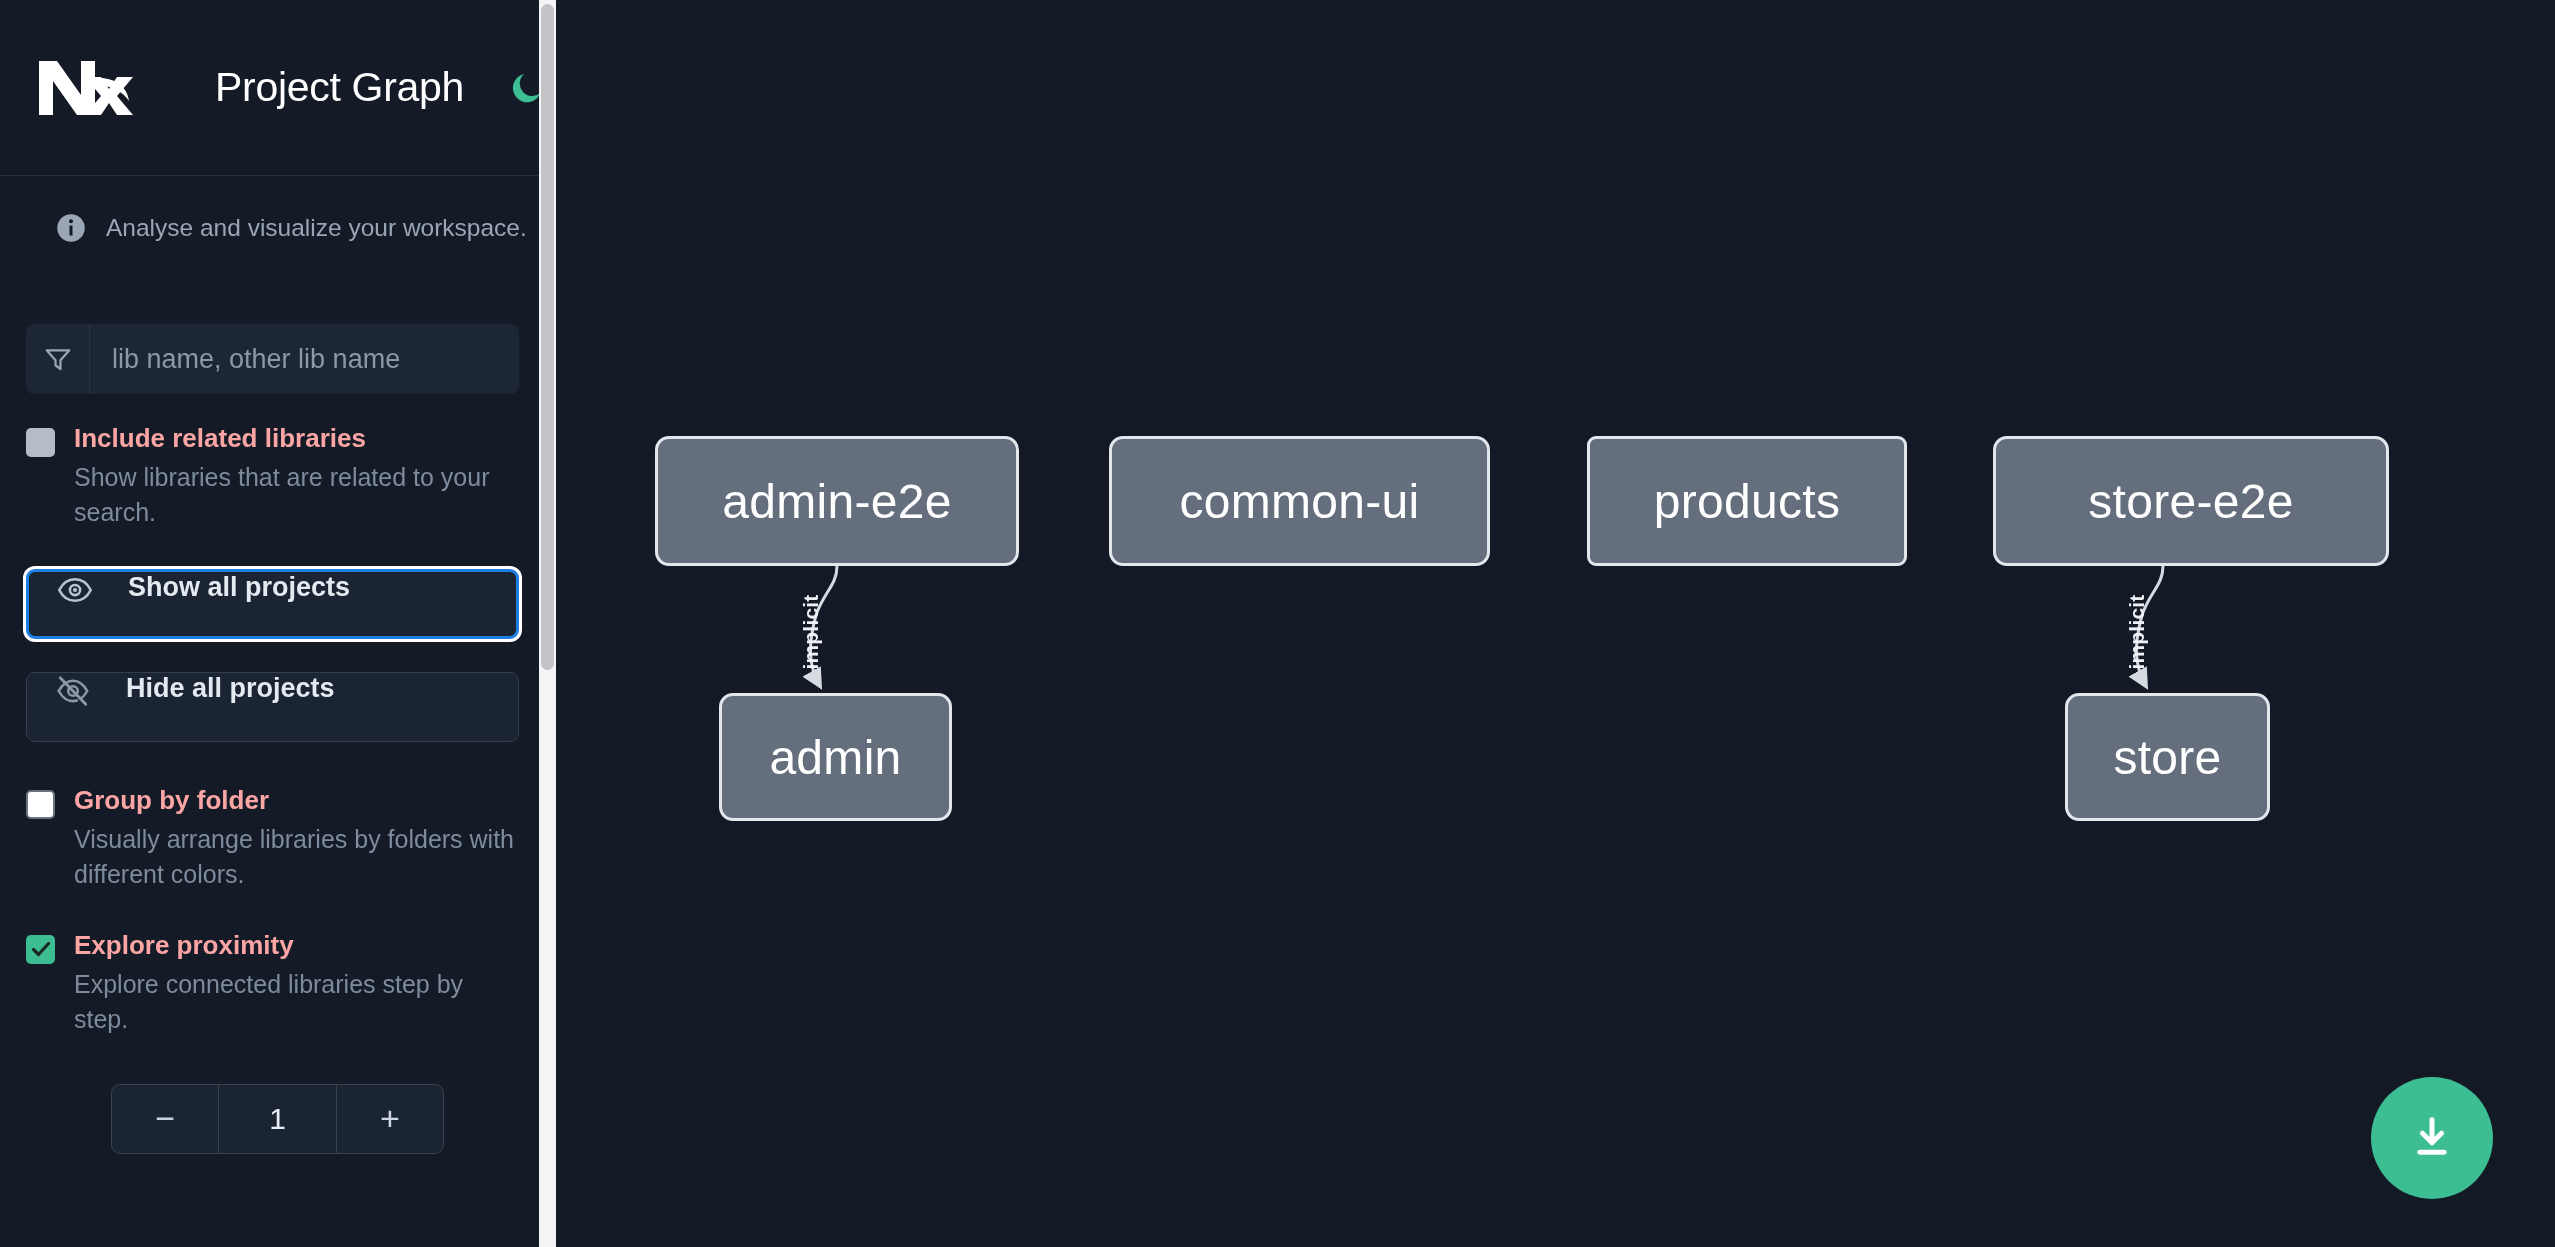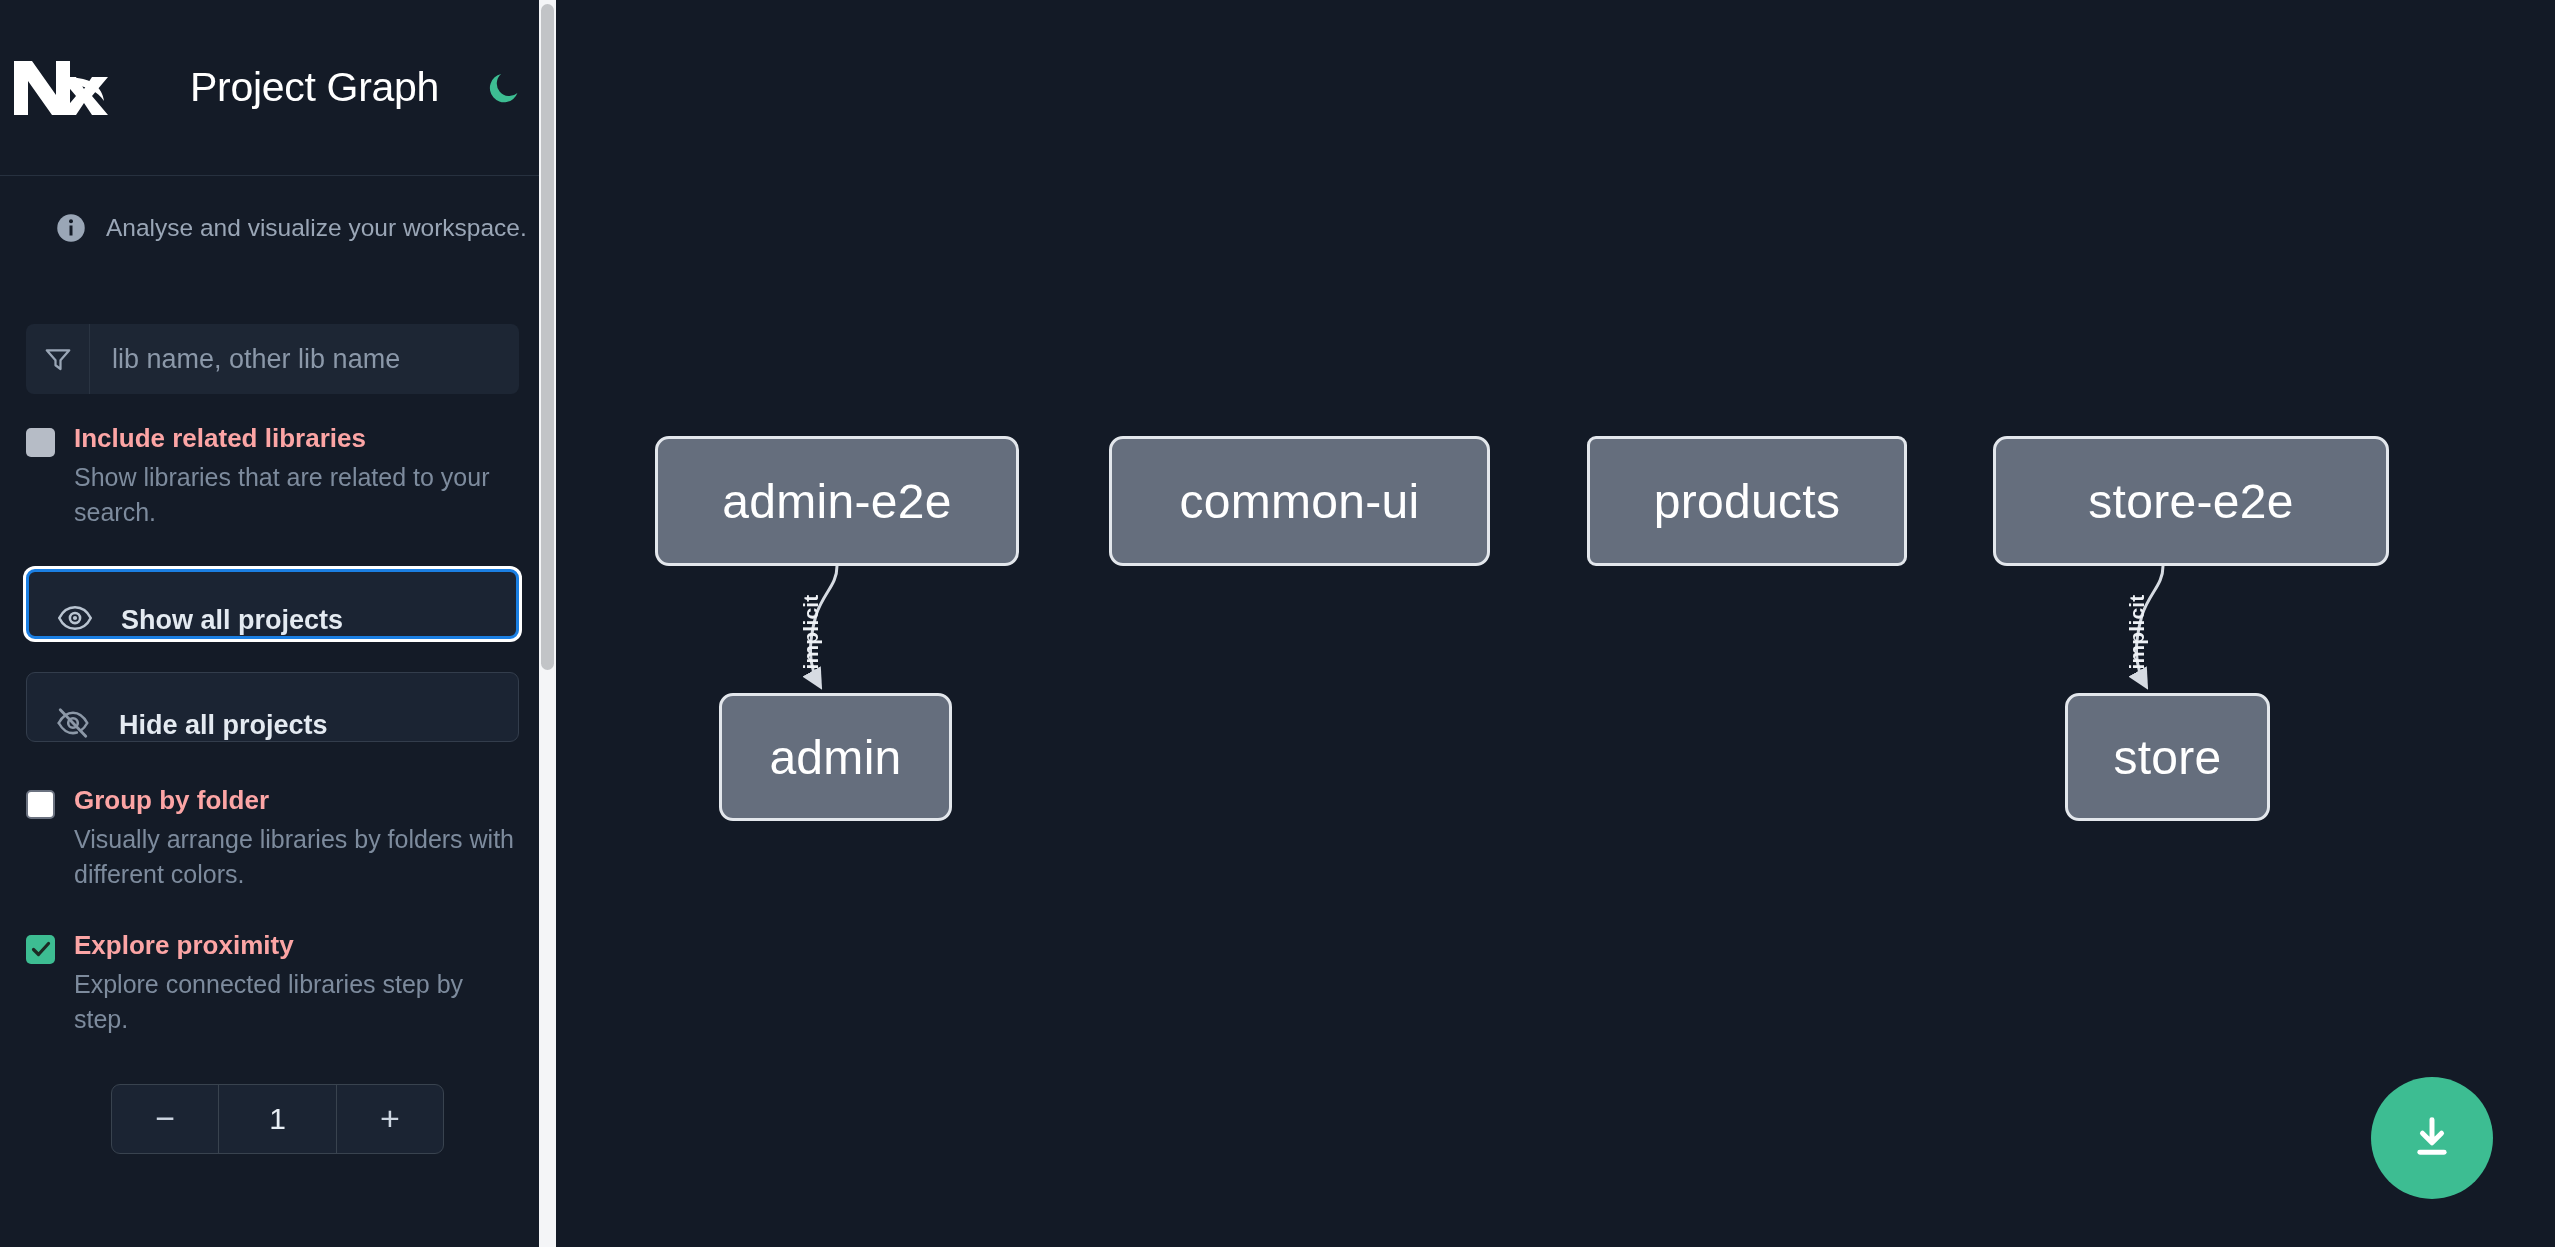--- a/index.html
+++ b/index.html
@@ -16,21 +16,21 @@
     position: relative;
     width: 556px; height: 1247px;
     background: #141b27;
     flex: 0 0 556px;
   }
   .sb-inner { width: 545px; height: 100%; position: relative; }
 
   .header {
     height: 176px;
     display: flex; align-items: center;
-    padding-left: 10px;
+    padding-left: 35px;
     border-bottom: 1px solid #27313f;
   }
   .nx-logo { width: 100px; height: 66px; flex: 0 0 100px; }
   .app-title {
     color: #ffffff;
     font-size: 41px;
     font-weight: 400;
     margin-left: 80px;
     letter-spacing: -0.3px;
     white-space: nowrap;
@@ -111,23 +111,24 @@
     margin-top: 6px;
     max-width: 445px;
   }
 
   .btn {
     margin: 0 26px;
     height: 70px;
     border-radius: 9px;
     background: #1b2433;
     border: 1px solid #333d4c;
-    display: flex; align-items: flex-end;
+    display: flex; align-items: flex-start;
     padding-left: 28px;
     cursor: pointer;
+    gap: 7px;
   }
   .btn.focused {
     border: 3px solid #1b7fe3;
     box-shadow: 0 0 0 3px #ffffff;
     background: #1b2433;
   }
   .btn-icon { flex: 0 0 36px; width: 36px; height: 36px; }
   .btn-label {
     color: #e4eaf1;
     font-size: 27px;

